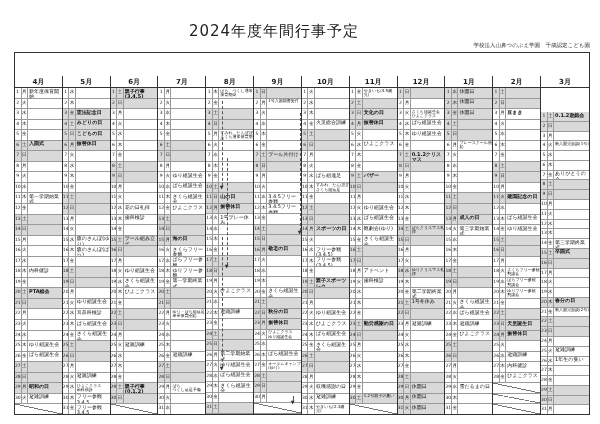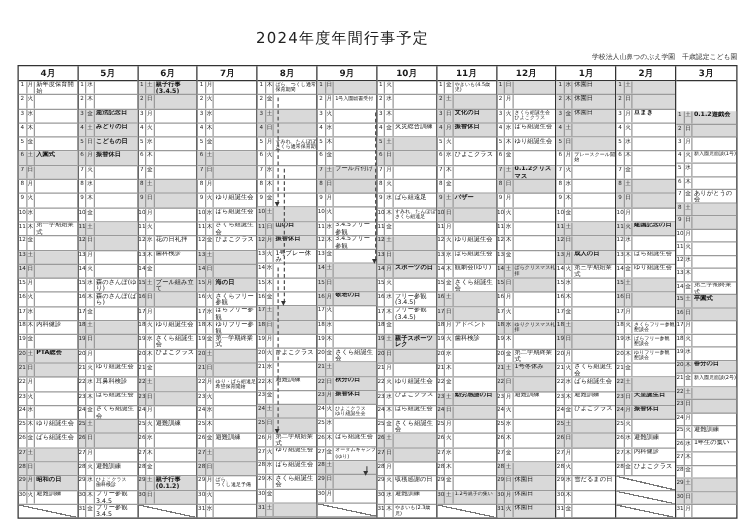--- a/index.html
+++ b/index.html
@@ -1,20 +1,20 @@
 <!DOCTYPE html>
 <html><head>
 <meta charset="utf-8">
 <style>
   html,body{margin:0;padding:0;background:#fff;}
   body{width:600px;height:424px;position:relative;font-family:"DejaVu Sans","Liberation Sans",sans-serif;color:#1a1a1a;overflow:hidden;}
-  .page-title{position:absolute;top:22px;left:0;width:548px;text-align:center;font-size:12px;letter-spacing:1px;color:#222;}
+  .page-title{position:absolute;top:22px;left:0;width:548px;text-align:center;font-size:15px;letter-spacing:1px;color:#222;}
   .page-subtitle{position:absolute;top:42px;left:0;width:590px;text-align:right;font-size:5.5px;color:#333;}
   .calendar{position:absolute;top:52px;left:14px;width:576px;height:363px;display:flex;border:1px solid #333;box-sizing:border-box;background:#fff;}
-  .month{width:48px;box-sizing:border-box;border-right:1px solid #333;display:flex;flex-direction:column;position:relative;}
+  .month{width:48px;box-sizing:border-box;border-right:1px solid #333;display:flex;flex-direction:column;position:relative;margin-top:23px;}
   .month:last-child{border-right:none;gap:24px;}
   .mhead{height:12px;line-height:12px;text-align:center;font-size:7px;font-weight:bold;border-bottom:1px solid #333;box-sizing:border-box;}
   .mbody{flex:1;display:flex;flex-direction:column;position:relative;}
   .row{flex:1;display:flex;border-bottom:0.5px solid #9a9a9a;box-sizing:border-box;overflow:hidden;}
   .row:last-child{border-bottom:none;}
   .row.shaded{background:#d9d9d9;}
   .dnum{width:6.5px;font-size:4.5px;line-height:1;padding-top:2px;text-align:center;border-right:0.5px solid #9a9a9a;box-sizing:border-box;color:#222;}
   .dwk{width:6.5px;font-size:4.5px;line-height:1;padding-top:2px;text-align:center;border-right:0.5px solid #9a9a9a;box-sizing:border-box;color:#222;}
   .dev{flex:1;font-size:5px;line-height:1.1;padding:0.5px 0 0 1px;white-space:pre-line;overflow:hidden;color:#111;}
   .dev.xs{font-size:4px;line-height:1.05;}

